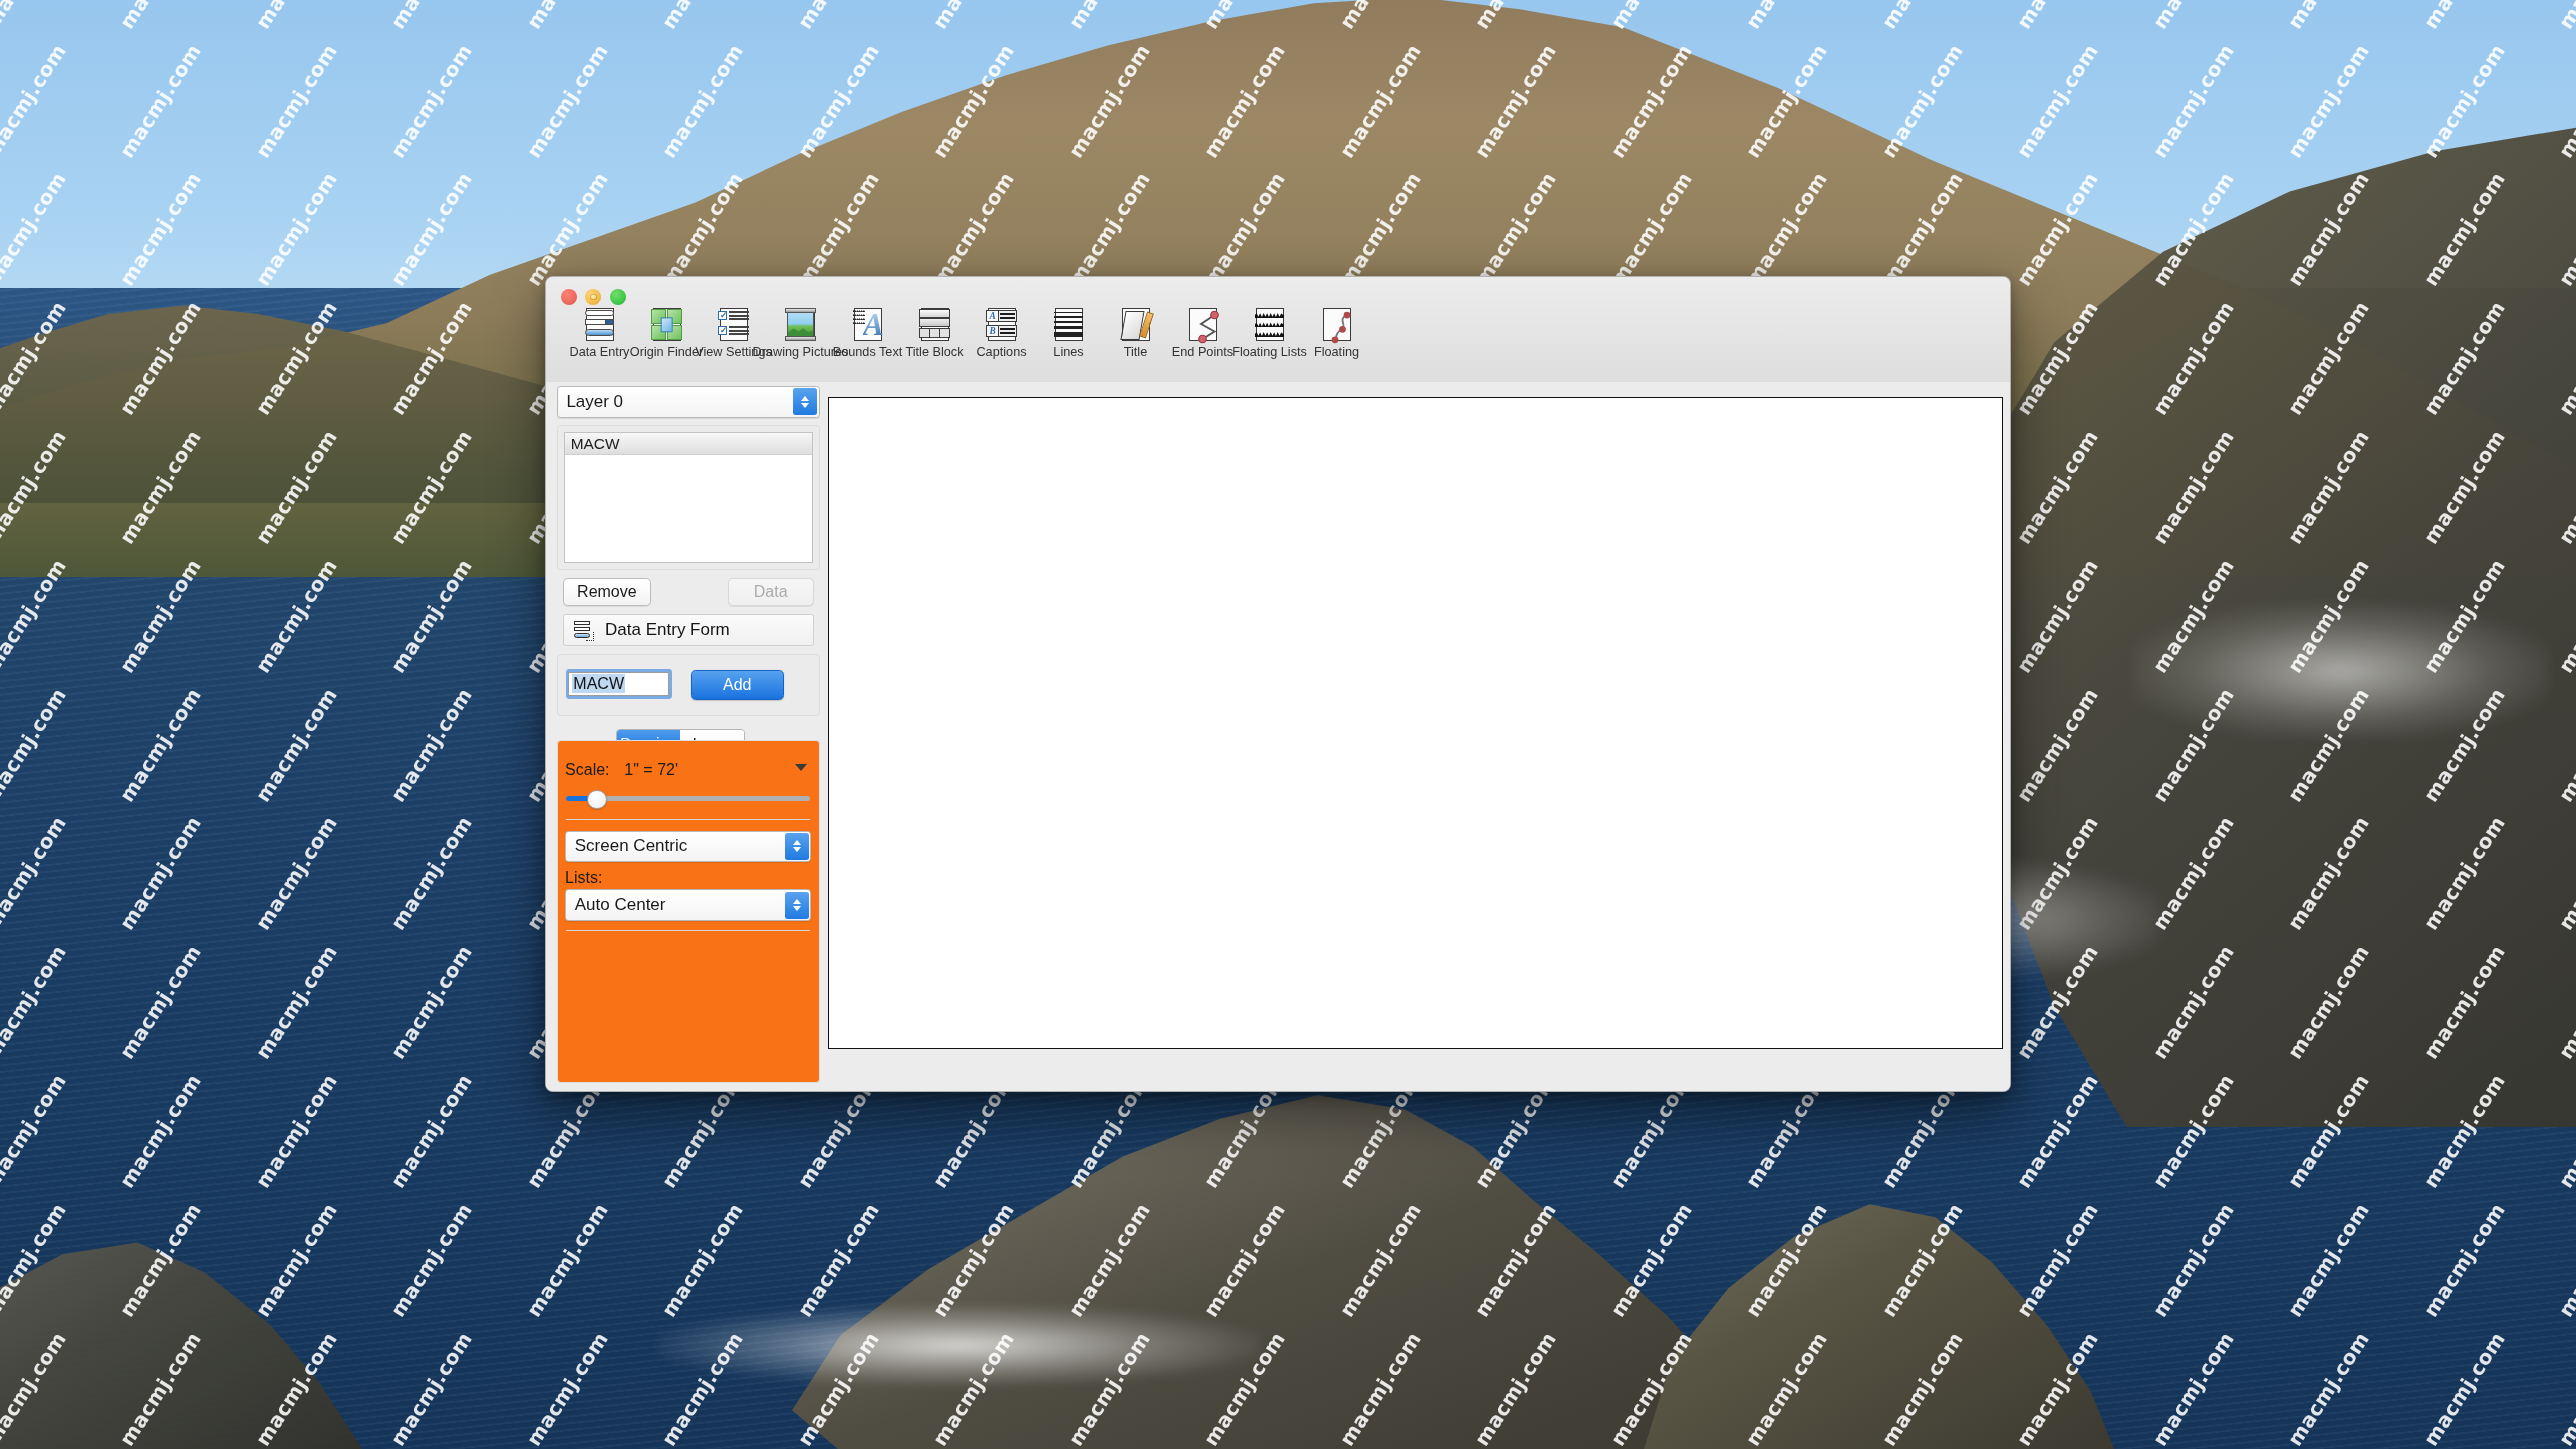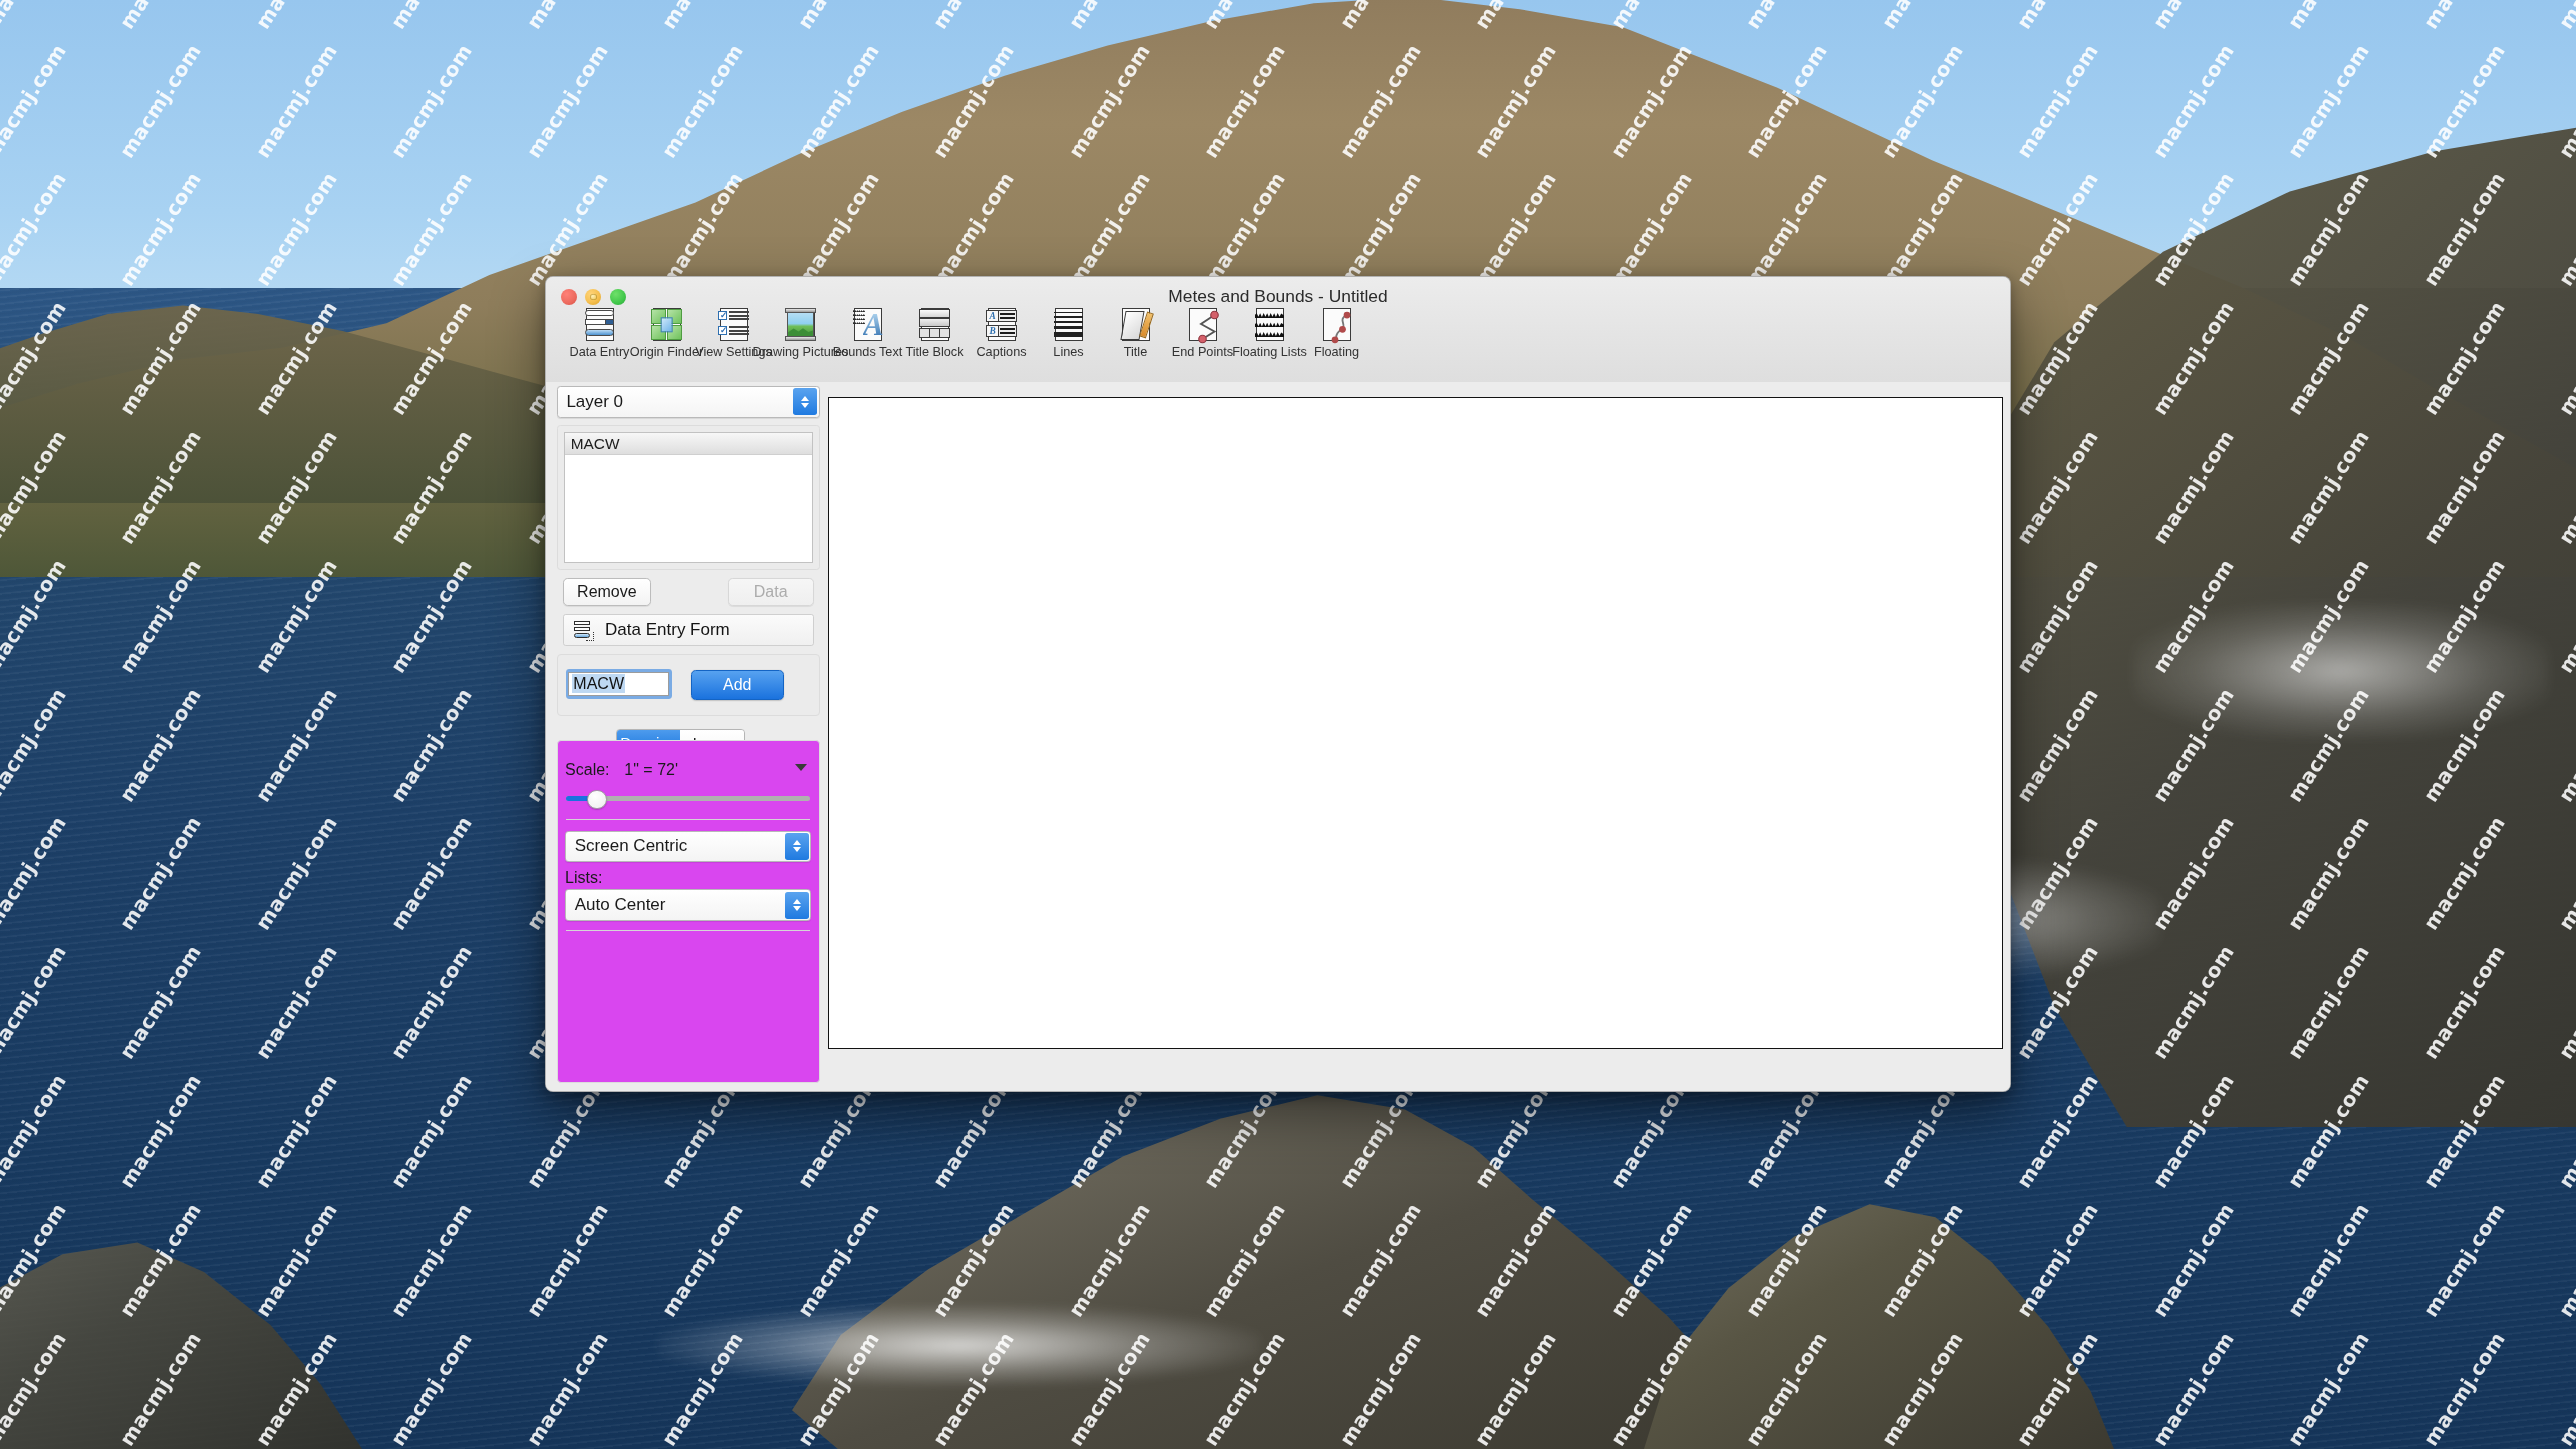--- a/index.html
+++ b/index.html
@@ -417,21 +417,21 @@
   #seg .sg {
     flex: 1; display: flex; align-items: center; justify-content: center;
     font-size: 15.4px;
   }
   #seg .sg.active { background: linear-gradient(to bottom,#4d9bed,#1471dc); color:#fff; }
   #seg .sg.idle { background: linear-gradient(to bottom,#ffffff,#f6f6f6); color:#1a1a1a; }
 
   
   #draw-panel {
     position: absolute; left: 0; right: 0; top: 354px; bottom: 0;
-    background: #d946ef; border: 0.7px solid #dcdcdc; border-radius: 4px;
+    background: #f97316; border: 0.7px solid #dcdcdc; border-radius: 4px;
     padding: 10.7px 7.4px 0 7.4px;
     box-sizing: border-box;
   }
   #scale-line {
     display: flex; align-items: baseline; position: relative;
     margin-top: 9.4px;
   }
   #scale-label { font-size: 16px; color: #1a1a1a; }
   #scale-value { font-size: 16px; color: #1a1a1a; margin-left: 14.8px; }
   #scale-caret {
@@ -740,21 +740,20 @@
 <div id="app-window">
 
   <div id="titlebar">
 
     <div id="traffic">
       <span class="tl tl-red"></span>
       <span class="tl tl-yellow"></span>
       <span class="tl tl-green"></span>
     </div>
 
-    <div id="win-title">Metes and Bounds - Untitled</div>
 
     <div id="toolbar">
 
       <div class="tb-item">
         <div class="tb-icon ico-de">
           <div class="ico-frame"></div>
           <div class="bar b1"></div>
             <div class="bar b2"></div>
             <div class="b2i"></div>
             <div class="bar b3"></div>

